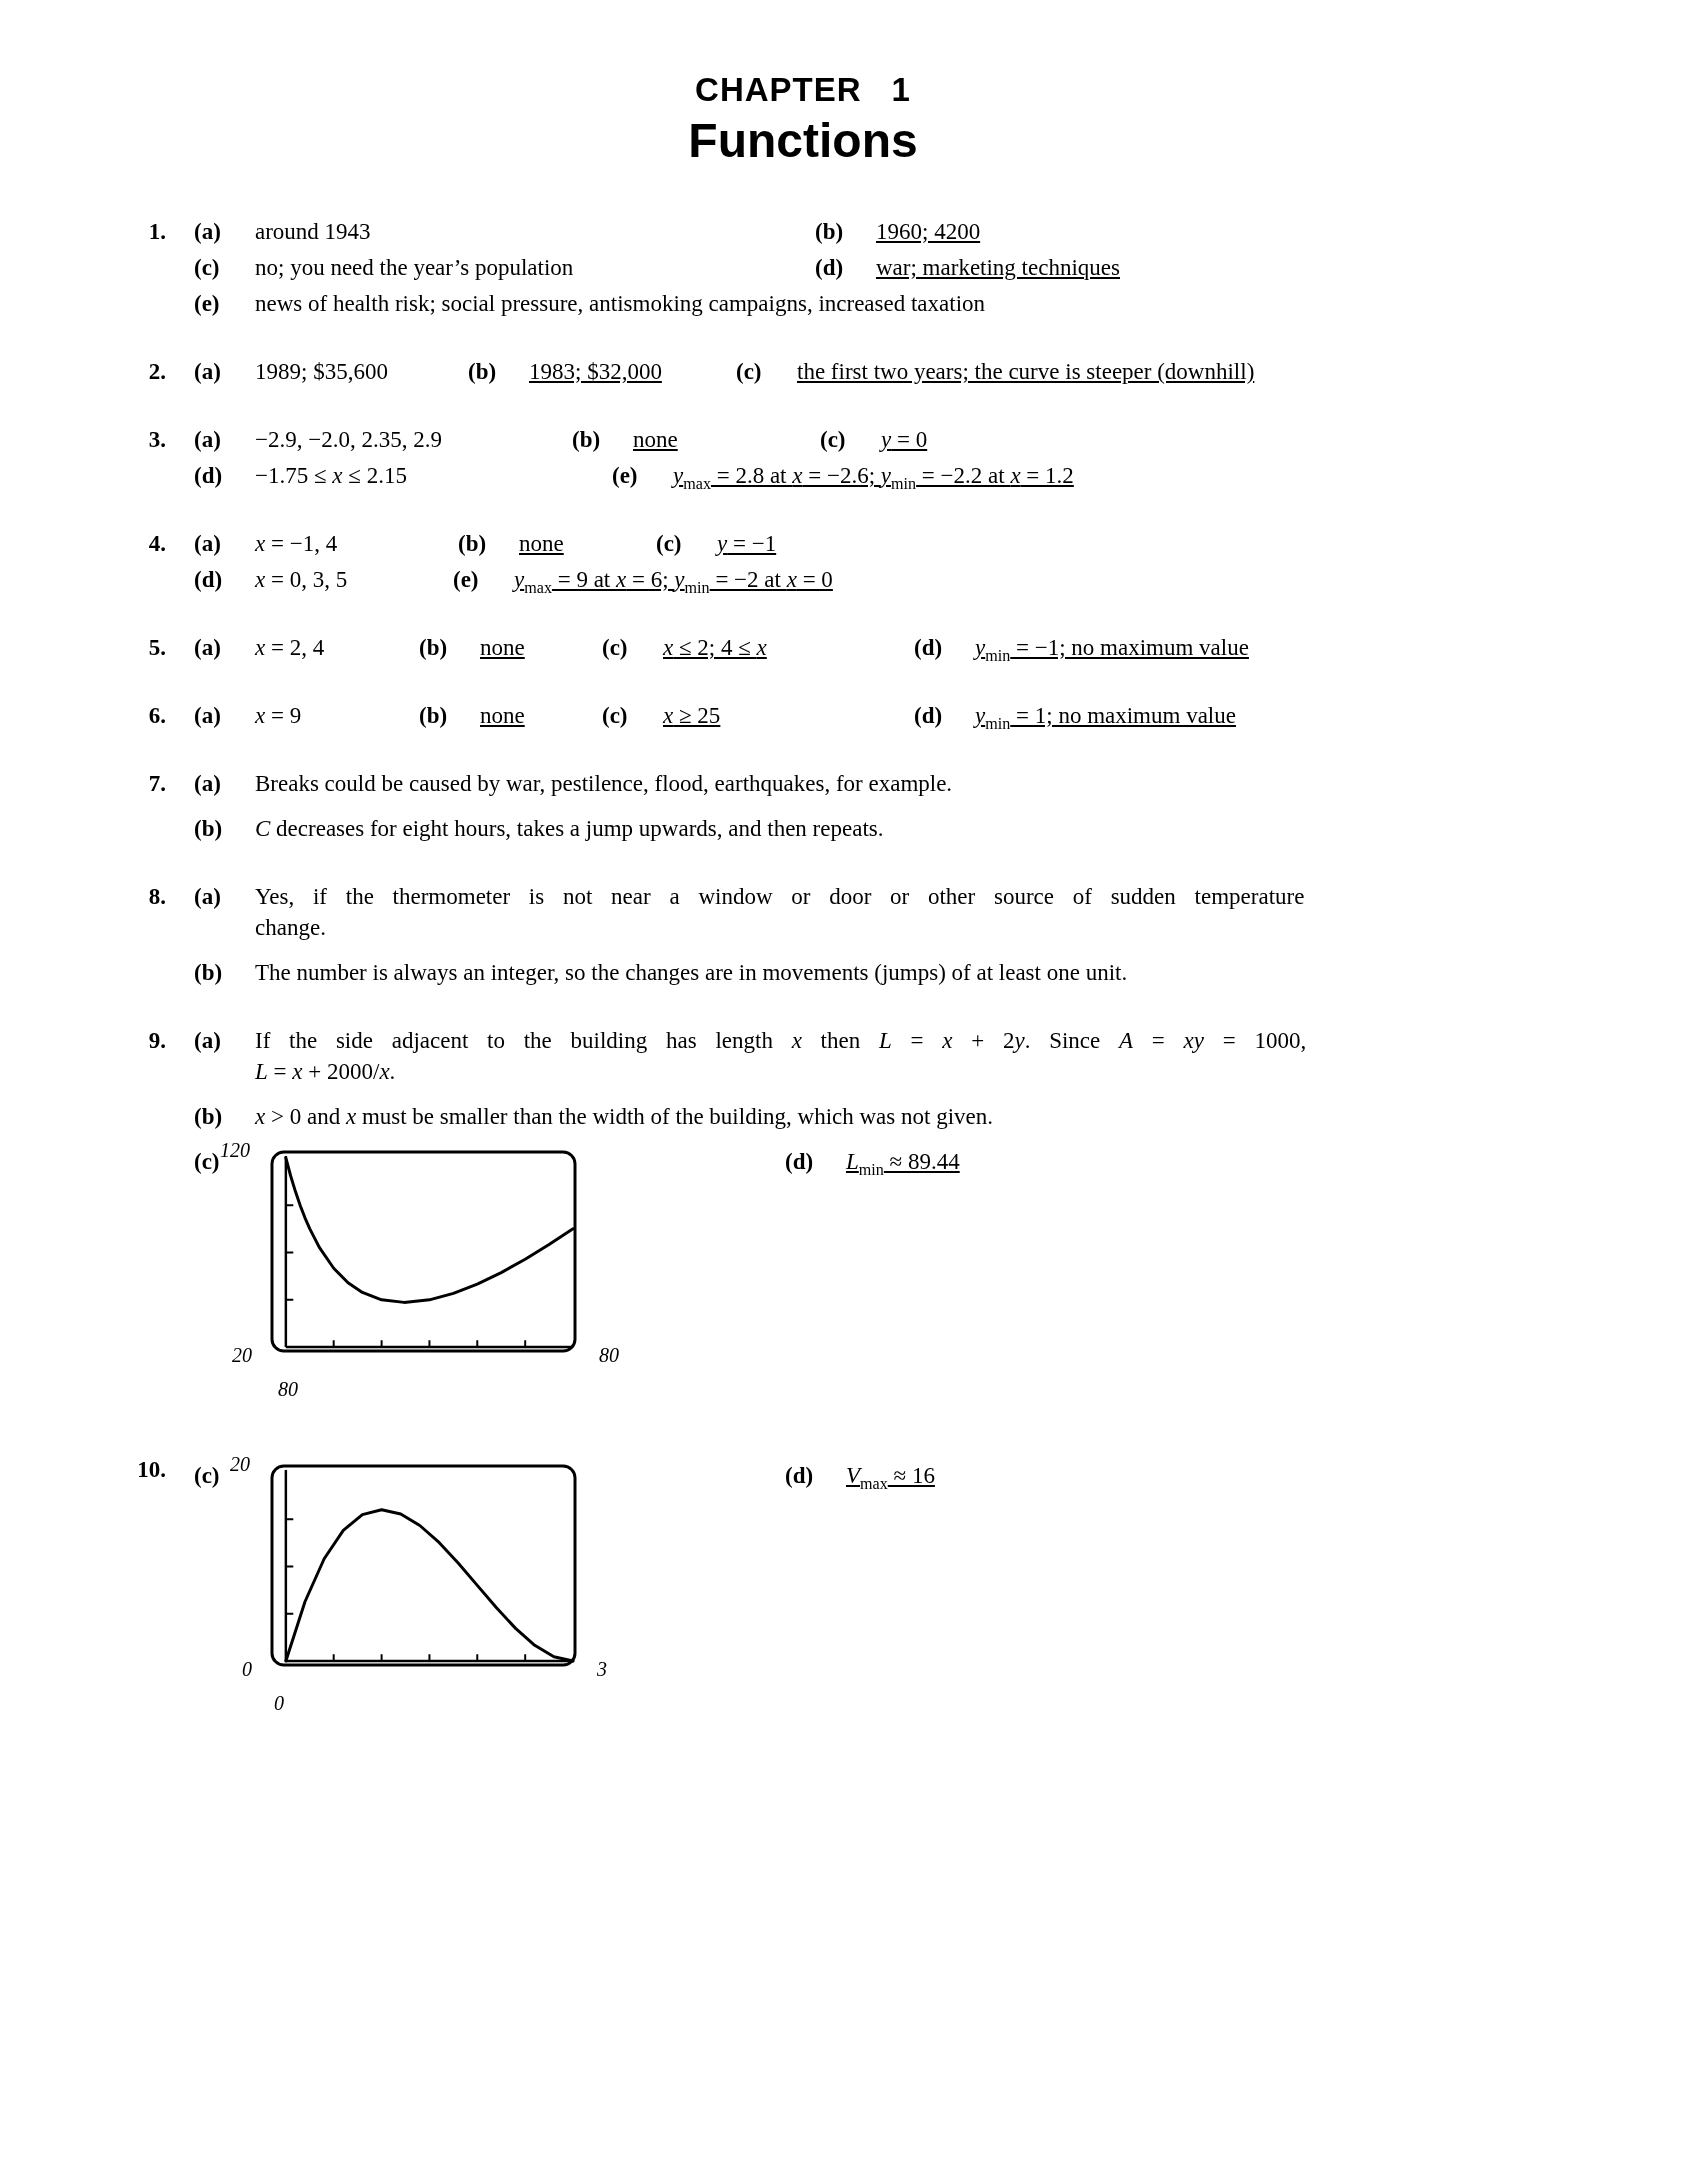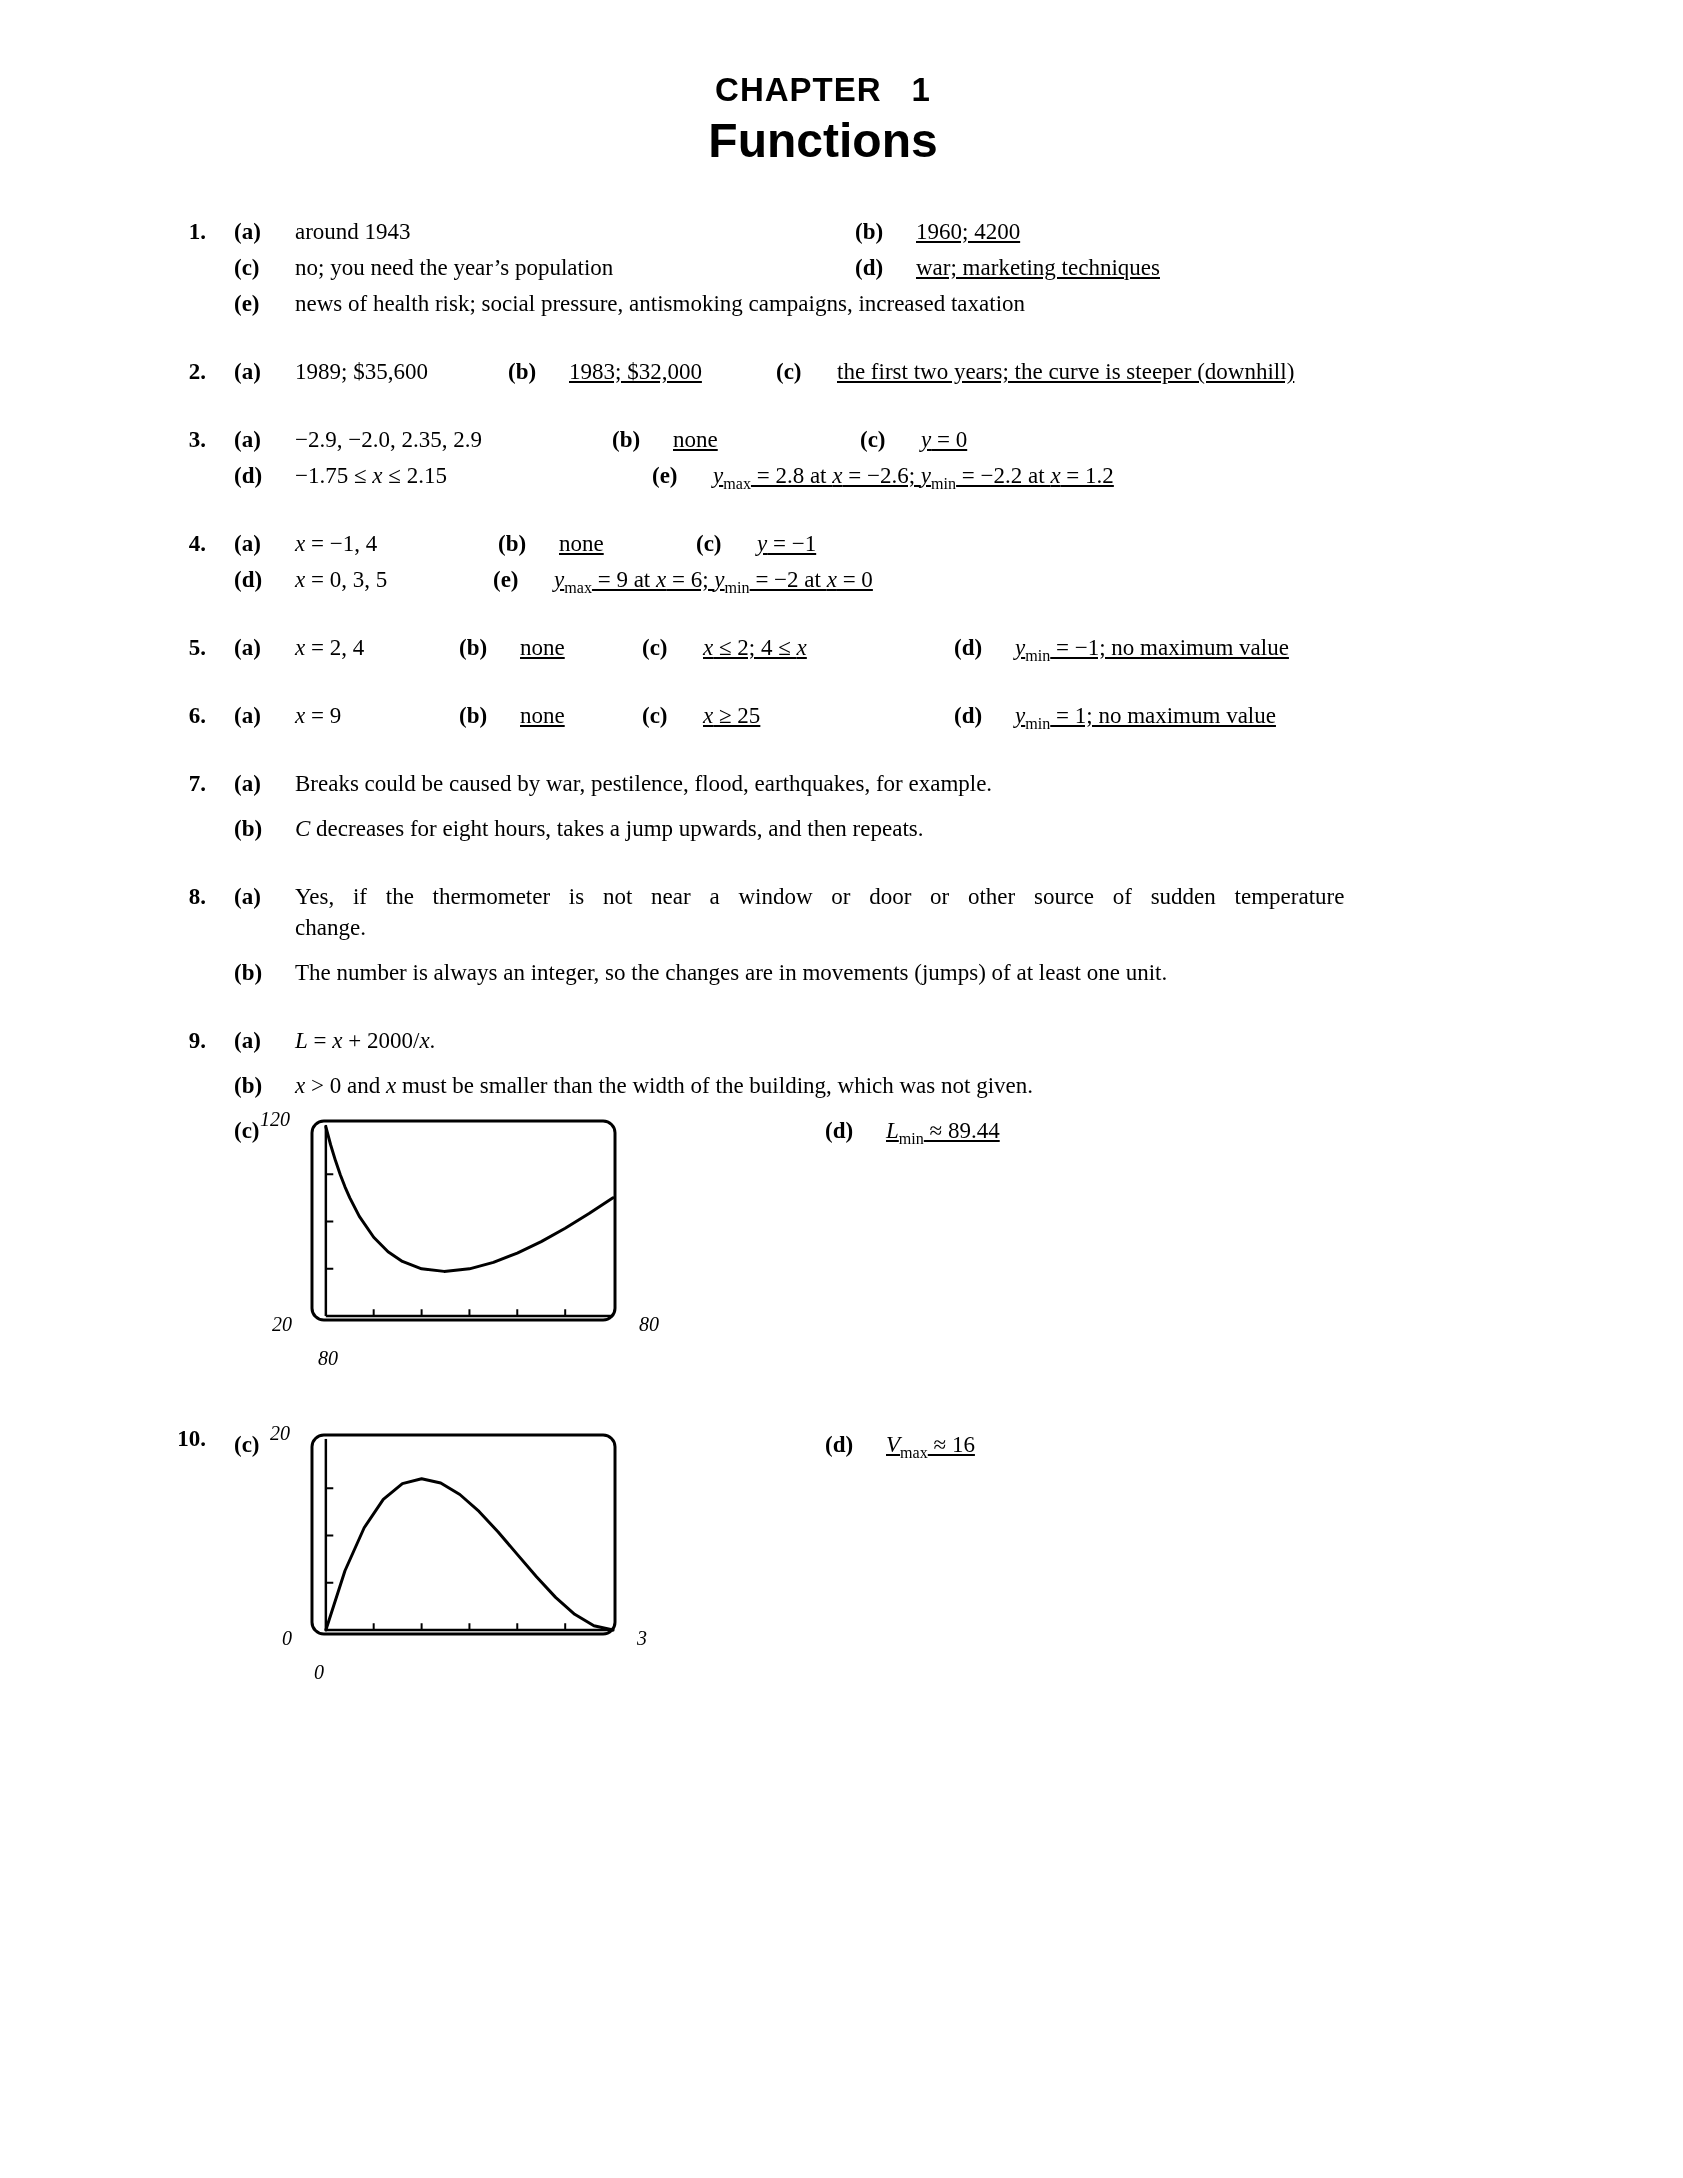--- a/index.html
+++ b/index.html
@@ -1,20 +1,20 @@
 <!DOCTYPE html>
 <html><head>
 <meta charset="utf-8">
 <style>
   html,body{margin:0;padding:0;background:#ffffff;}
   .page{
     width:1683px;height:2178px;background:#ffffff;color:#000;
     font-family:"Liberation Serif",serif;font-size:23px;
     position:relative;box-sizing:border-box;
-    padding:71px 149px 0 112px;overflow:hidden;
+    padding:71px 149px 0 72px;overflow:hidden;
   }
   .chapter-head{
     text-align:center;font-family:"Liberation Sans",sans-serif;
     font-weight:bold;font-size:33px;letter-spacing:1px;
   }
   .chapter-head .chnum{margin-left:30px;}
   .chapter-title{
     text-align:center;font-family:"Liberation Sans",sans-serif;
     font-weight:bold;font-size:48px;margin-top:4px;
   }
@@ -175,21 +175,21 @@
         </div>
       </div>
     </div>
 
     <div class="ex" style="margin-bottom:40px">
       <div class="ex-num">9.</div>
       <div class="ex-body">
         <div class="row sp">
           <div class="part para">
               <span class="plabel">(a)</span>
-              <span class="ptext"><i>L</i> = <i>x</i> + 2000/<i>x</i>.</span>
+              <span class="ptext"><span class="jline">If the side adjacent to the building has length <i>x</i> then <i>L</i> = <i>x</i> + 2<i>y</i>.  Since <i>A</i> = <i>xy</i> = 1000,</span><i>L</i> = <i>x</i> + 2000/<i>x</i>.</span>
             </div>
         </div>
         <div class="row sp">
           <div class="part para">
               <span class="plabel">(b)</span>
               <span class="ptext"><i>x</i> &gt; 0 and <i>x</i> must be smaller than the width of the building, which was not given.</span>
             </div>
         </div>
         <div class="row graph-row">
           <span class="plabel">(c)</span>

